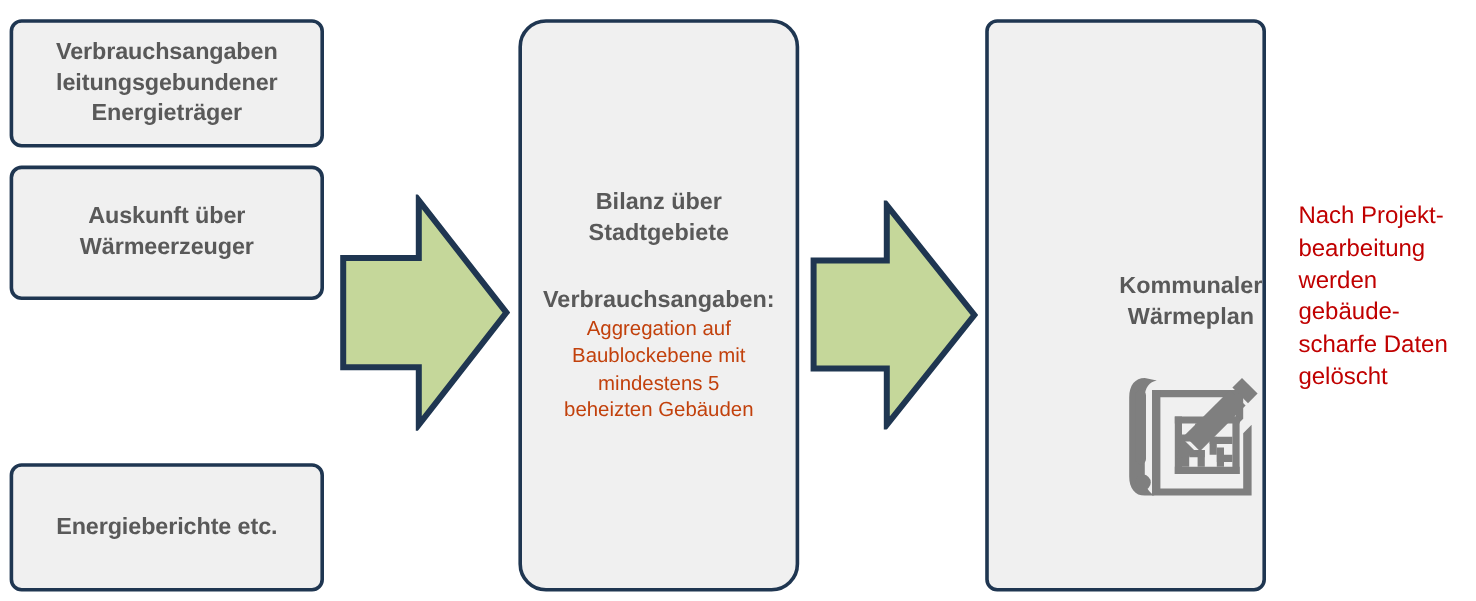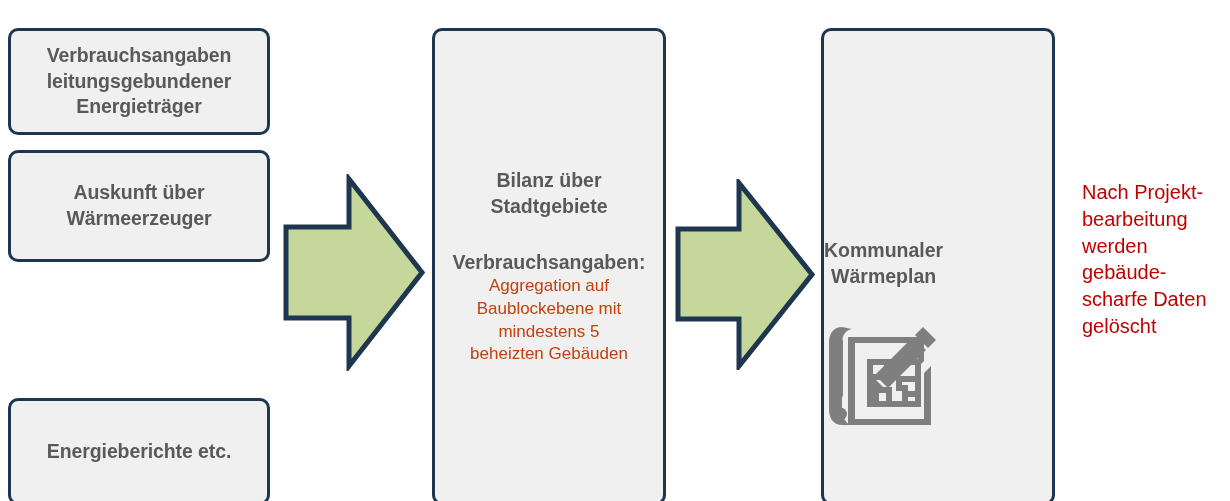--- a/index.html
+++ b/index.html
@@ -10,21 +10,21 @@
   body {
     width: 1230px;
     height: 501px;
     position: relative;
     overflow: hidden;
     font-family: "Liberation Sans", sans-serif;
   }
 
   .stage {
     position: absolute;
-    left: 0; top: 16px;
+    left: 0; top: 4px;
     width: 1230px;
     height: 463px;
   }
 
   
   .rbox {
     position: absolute;
     box-sizing: border-box;
     background: #f0f0f0;
     border: 3px solid #1f3651;
@@ -50,20 +50,21 @@
   #box-auskunft  { left: 8px;  top: 134px; width: 262px; height: 112px; }
   #box-gebaeude  { left: 8px;  top: 259px; width: 262px; height: 111px; }
   #box-berichte  { left: 8px;  top: 382px; width: 262px; height: 107px; }
 
   
   #box-bilanz {
     left: 432px; top: 12px; width: 234px; height: 477px;
     align-items: flex-start;
     justify-content: center;
     flex-direction: column;
+    border-radius: 23px;
   }
   #box-bilanz .stack {
     display: flex;
     flex-direction: column;
     align-items: center;
     width: 100%;
     padding: 0 6px;
     box-sizing: border-box;
   }
   .bilanz-head {
@@ -88,21 +89,21 @@
     line-height: 1.34;
     color: #c2410c;
     white-space: pre-line;
     text-align: center;
   }
 
   
   #box-waermeplan {
     left: 821px; top: 12px; width: 234px; height: 477px;
     flex-direction: column;
-    align-items: flex-start;
+    align-items: flex-end;
     justify-content: flex-start;
   }
   #box-waermeplan .wp-title {
     margin-top: 206px;
     font-size: 19.5px;
     font-weight: bold;
     line-height: 1.34;
     color: #595959;
     white-space: pre-line;
     text-align: center;

